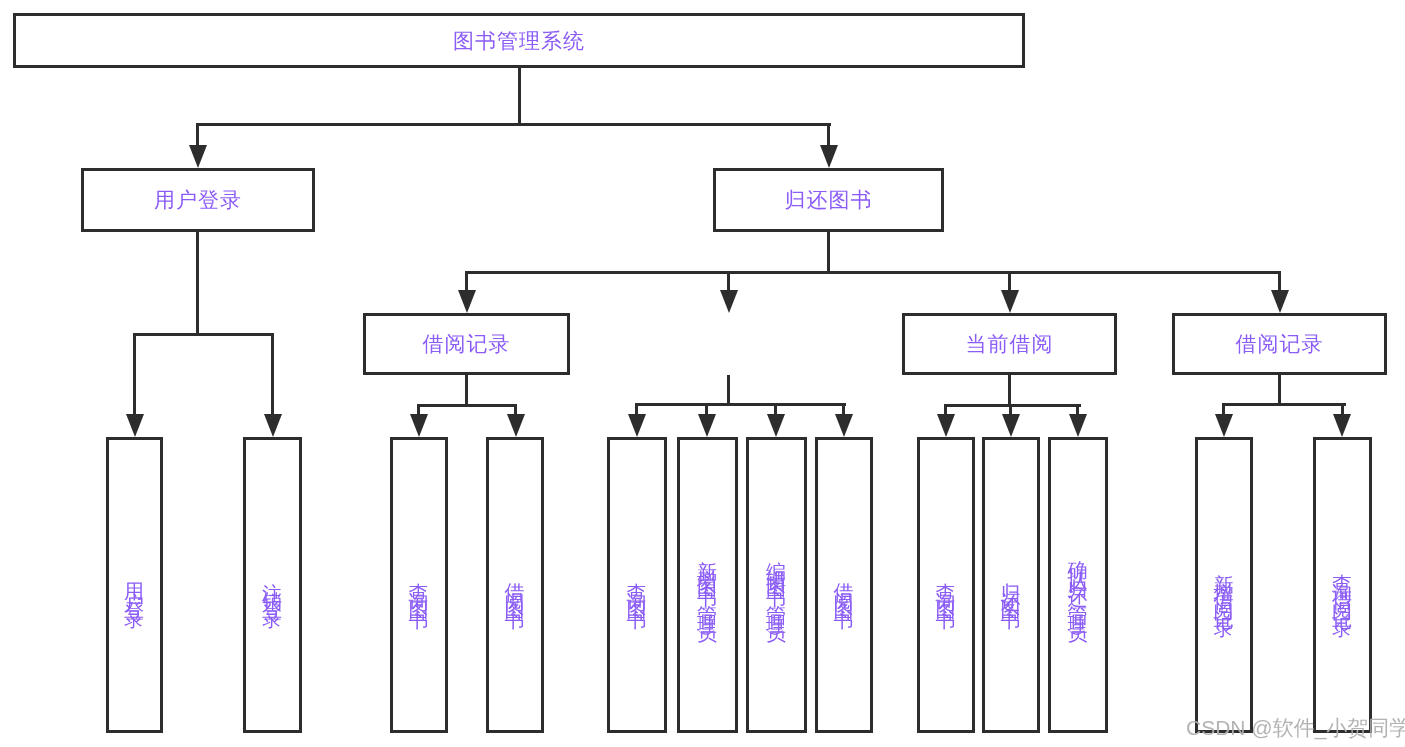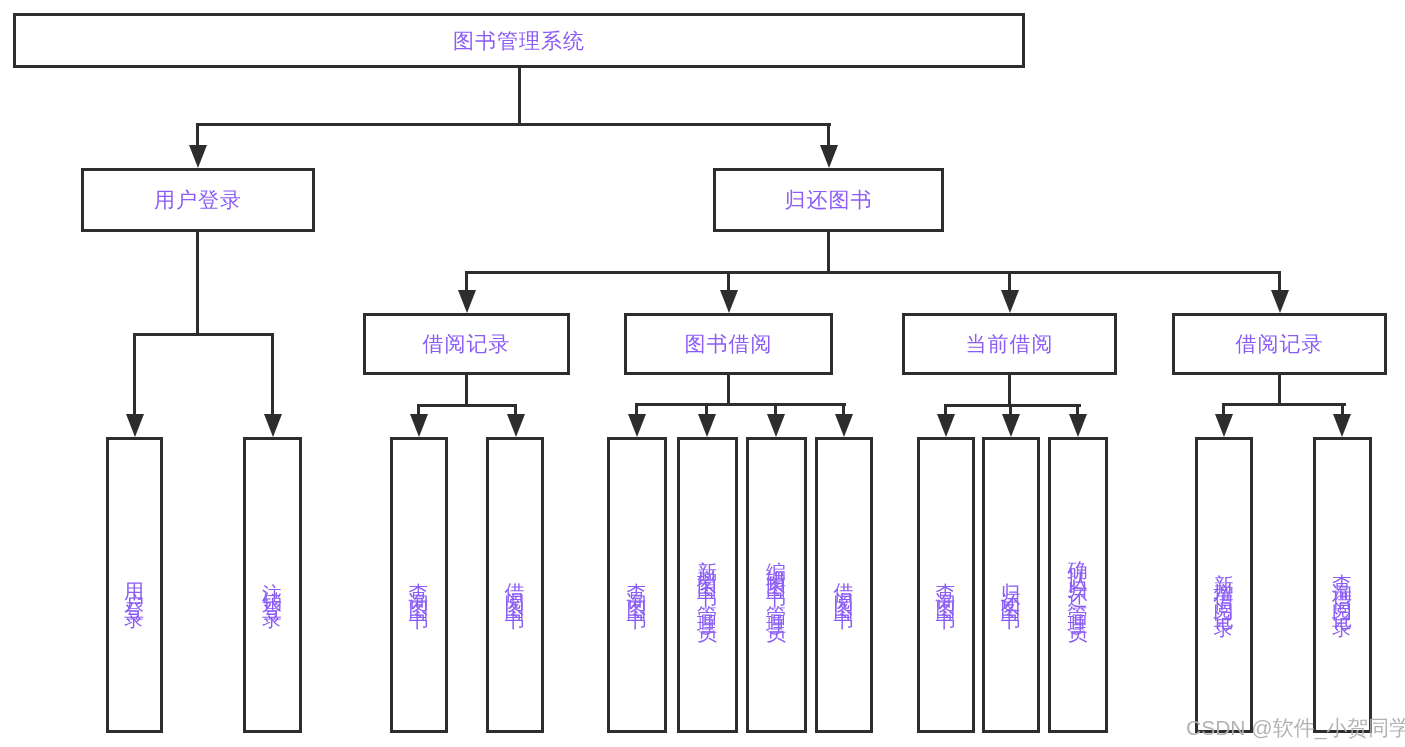--- a/index.html
+++ b/index.html
@@ -58,21 +58,20 @@
   <div class="line" style="left:465px;  top:271px; width:3px;   height:22px"></div>
   <div class="line" style="left:727px;  top:271px; width:3px;   height:22px"></div>
   <div class="line" style="left:1008px; top:271px; width:3px;   height:22px"></div>
   <div class="line" style="left:1278px; top:271px; width:3px;   height:22px"></div>
   <div class="arrow" style="left:458px;  top:290px"></div>
   <div class="arrow" style="left:720px;  top:290px"></div>
   <div class="arrow" style="left:1001px; top:290px"></div>
   <div class="arrow" style="left:1271px; top:290px"></div>
 
   <div class="node h-node" style="left:363px;  top:313px; width:207px; height:62px">借阅记录</div>
-  <div class="node h-node" style="left:624px;  top:313px; width:209px; height:62px">图书借阅</div>
   <div class="node h-node" style="left:1172px; top:313px; width:215px; height:62px">借阅记录</div>
   <div class="node h-node" style="left:902px;  top:313px; width:215px; height:62px">当前借阅</div>
 
   <div class="line" style="left:465px; top:375px; width:3px;   height:32px"></div>
   <div class="line" style="left:417px; top:404px; width:100px; height:3px"></div>
   <div class="line" style="left:417px; top:404px; width:3px;   height:12px"></div>
   <div class="line" style="left:514px; top:404px; width:3px;   height:12px"></div>
   <div class="arrow" style="left:410px; top:414px"></div>
   <div class="arrow" style="left:507px; top:414px"></div>
 

